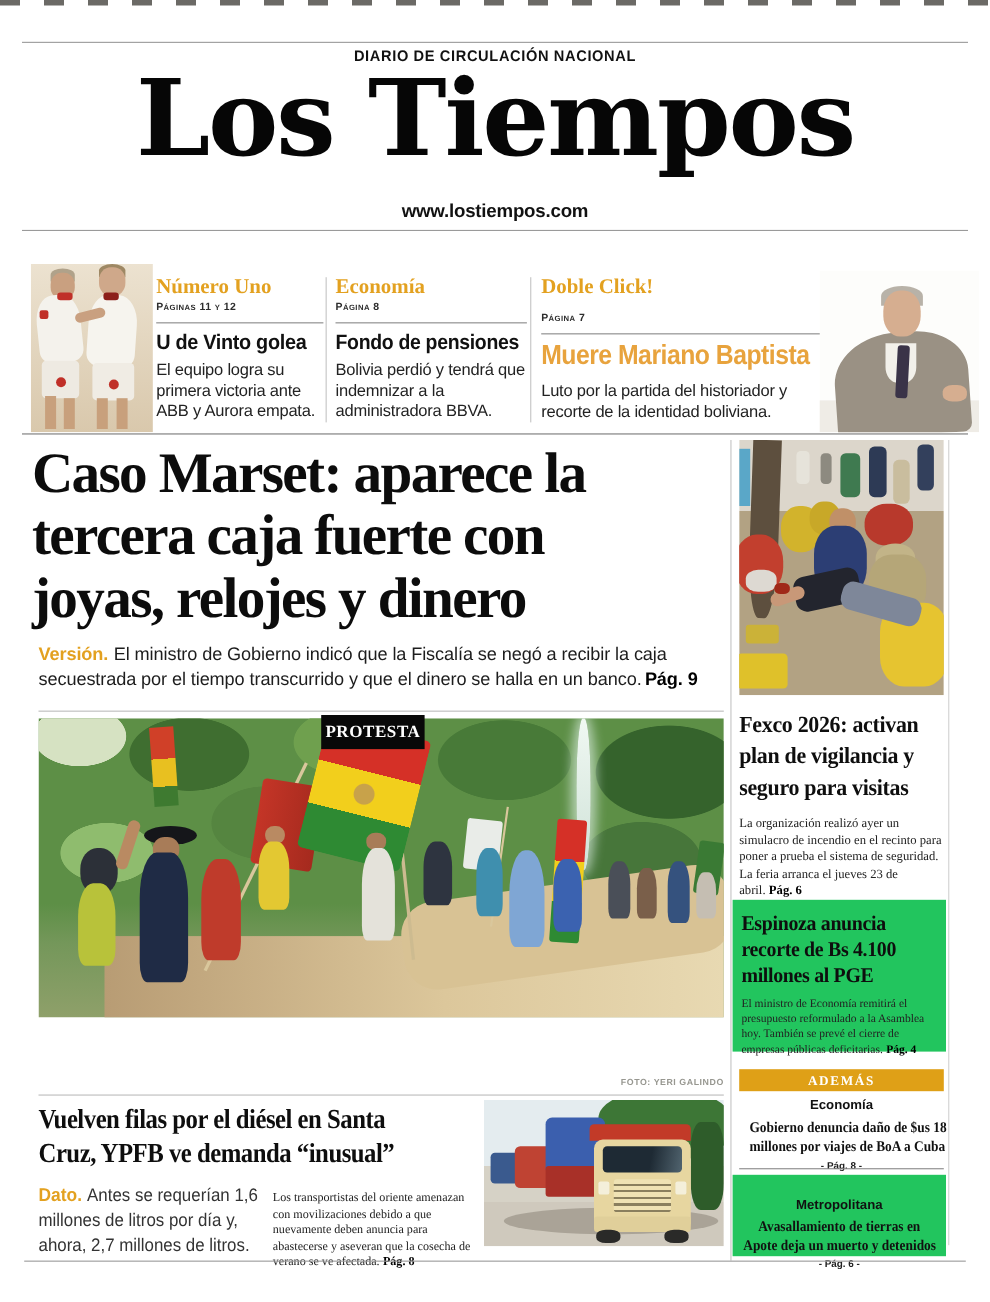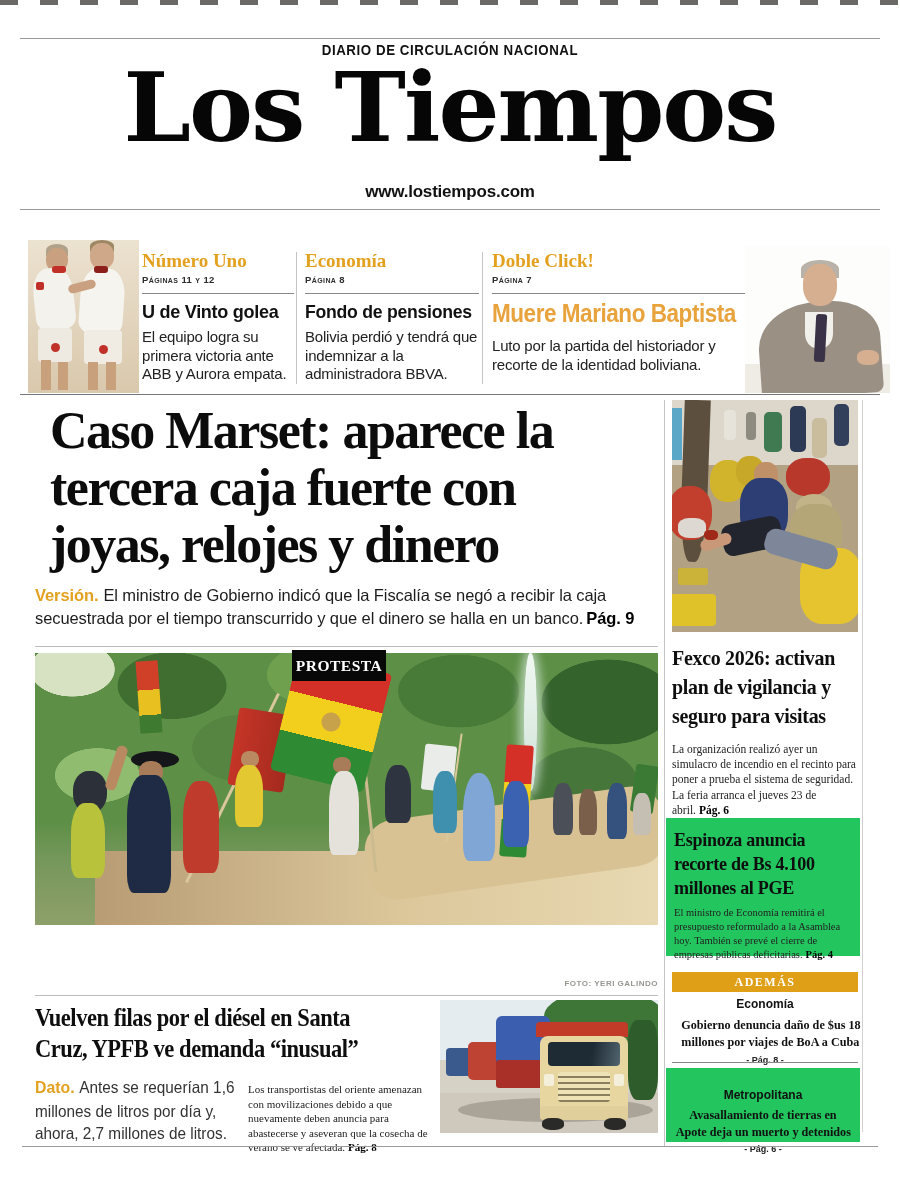--- a/index.html
+++ b/index.html
@@ -114,40 +114,40 @@
     <div class="tsec">Economía</div>
     <div class="tpag sc" style="margin-top:2px">Página 8</div>
     <div style="height:1px;background:#888;margin:8px 0 7px"></div>
     <div class="ttitle nw sqz" style="transform:scaleX(.93)">Fondo de pensiones</div>
     <div class="tbody" style="margin-top:5px">Bolivia perdió y tendrá que indemnizar a la administradora BBVA.</div>
   </div>
   <div class="vrule" style="left:482px;top:252px;height:132px"></div>
 
   <div class="abs" style="left:492px;top:250px;width:268px">
     <div class="tsec">Doble Click!</div>
-    <div class="tpag sc" style="margin-top:2px">Página 7</div>
+    <div class="tpag sc" style="margin-top:12px">Página 7</div>
     <div style="height:1px;background:#888;margin:8px 0 5px"></div>
     <div class="nw sqz" style="font-size:25px;font-weight:bold;color:#e8a33d;letter-spacing:-.5px;transform:scaleX(.9)">Muere Mariano Baptista</div>
     <div class="tbody" style="margin-top:9px;width:235px">Luto por la partida del historiador y recorte de la identidad boliviana.</div>
   </div>
 
   <div class="ph" style="left:745px;top:246px;width:145px;height:147px">
     <div class="s" style="left:0;top:0;right:0;bottom:0;background:#fdfdfb"></div>
     <div class="s" style="left:0;top:118px;width:145px;height:29px;background:#efece6"></div>
     <div class="s" style="left:14px;top:56px;width:122px;height:94px;background:#9a9184;border-radius:48% 40% 8px 8px;transform:rotate(-4deg)"></div>
     <div class="s" style="left:60px;top:66px;width:28px;height:36px;background:#f2f0ea;border-radius:0 0 40% 40%"></div>
     <div class="s" style="left:70px;top:68px;width:11px;height:48px;background:#3a3348;transform:rotate(3deg);border-radius:3px"></div>
     <div class="s" style="left:56px;top:14px;width:38px;height:18px;background:#b8b2a8;border-radius:50% 50% 0 0"></div>
     <div class="s" style="left:58px;top:18px;width:34px;height:42px;background:#d6ae90;border-radius:45%"></div>
     <div class="s" style="left:112px;top:104px;width:22px;height:15px;background:#d6ae90;border-radius:40%"></div>
   </div>
 
   <div class="rule" style="left:20px;top:394px;width:860px;height:1px;background:#777"></div>
 
-  <div class="abs" style="left:50px;top:402px">
+  <div class="abs" style="left:29px;top:402px">
     <div class="lead-line">Caso Marset: aparece la</div>
     <div class="lead-line">tercera caja fuerte con</div>
     <div class="lead-line">joyas, relojes y dinero</div>
   </div>
   <div class="abs deck" style="left:35px;top:584px;width:630px">
     <span class="kick">Versión.</span><span>El ministro de Gobierno indicó que la Fiscalía se negó a recibir la caja secuestrada por el tiempo transcurrido y que el dinero se halla en un banco.</span><span class="pref">Pág. 9</span>
   </div>
 
   <div class="rule" style="left:35px;top:646px;width:623px;height:1px;background:#bbb"></div>
 

